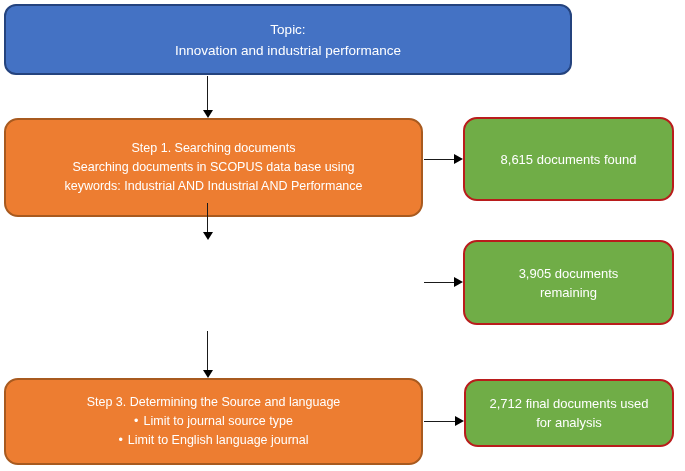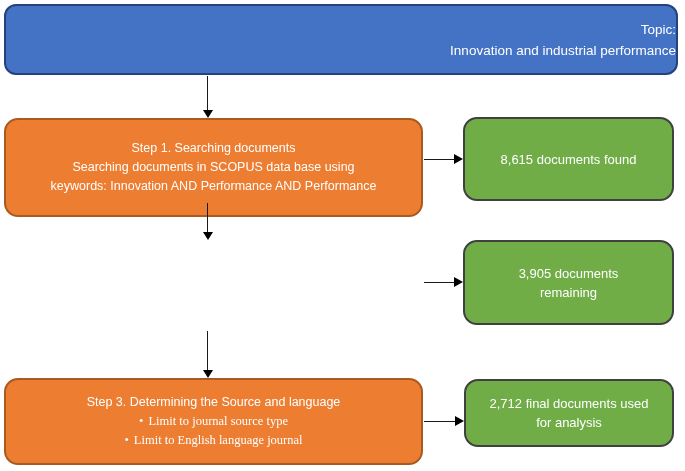--- a/index.html
+++ b/index.html
@@ -6,46 +6,46 @@
   body { font-family:"Liberation Sans", sans-serif; }
   .canvas {
     position:relative; width:685px; height:471px; background:#ffffff; overflow:hidden;
   }
   .box {
     position:absolute; box-sizing:border-box; color:#ffffff;
     display:flex; flex-direction:column; justify-content:center;
     text-align:center;
   }
   .topic-box {
-    left:4px; top:4px; width:674px; height:71px;
+    left:4px; top:4px; width:568px; height:71px;
     background:#4472C4; border:2px solid #24437E; border-radius:12px;
-    font-size:13.5px; line-height:21px;align-items:flex-end;
+    font-size:13.5px; line-height:21px;
   }
   .step-box {
     left:4px; width:419px;
     background:#ED7D31; border:2px solid #A85A1F; border-radius:14px;
     font-size:12.5px; line-height:19px;
   }
   .step1 { top:118px; height:99px; }
   .step2 { top:240px; height:90px; }
   .step3 { top:378px; height:87px; }
   .result-box {
-    background:#70AD47; border:2px solid #404040; border-radius:14px;
+    background:#70AD47; border:2px solid #b91c1c; border-radius:14px;
     font-size:13px; line-height:19px;
   }
   .result1 { left:463px; top:117px; width:211px; height:84px; padding:0 14px; }
   .result2 { left:463px; top:240px; width:211px; height:85px; padding:0 38px; }
   .result3 { left:464px; top:379px; width:210px; height:68px; padding:0 17px; }
 
   .bullet-row-left {
     text-align:left; position:relative;
     padding-left:36px; padding-right:56px;
   }
   .bullet-row-left .marker { position:absolute; left:21px; top:0; }
-  .bullet-row-center { text-align:center;font-family:Liberation Serif, serif; }
+  .bullet-row-center { text-align:center; }
   .bullet-row-center .marker { margin-right:5px; }
 
   
   .varrow { position:absolute; width:1px; background:#1a1a1a; }
   .varrow::after {
     content:""; position:absolute; left:-4.5px; bottom:-8px;
     width:0; height:0;
     border-left:5px solid transparent; border-right:5px solid transparent;
     border-top:8px solid #000000;
   }
@@ -72,21 +72,21 @@
   <div class="box topic-box">
     <div>Topic:</div>
     <div>Innovation and industrial performance</div>
   </div>
 
   <div class="varrow varrow-a"></div>
 
   <div class="box step-box step1">
     <div>Step 1. Searching documents</div>
     <div>Searching documents in SCOPUS data base using</div>
-    <div>keywords: Innovation AND Performance AND Performance</div>
+    <div>keywords: Industrial AND Industrial AND Performance</div>
   </div>
 
   <div class="harrow harrow-1"></div>
 
   <div class="box result-box result1">
     <div>8,615 documents found</div>
   </div>
 
   <div class="varrow varrow-b"></div>
 

